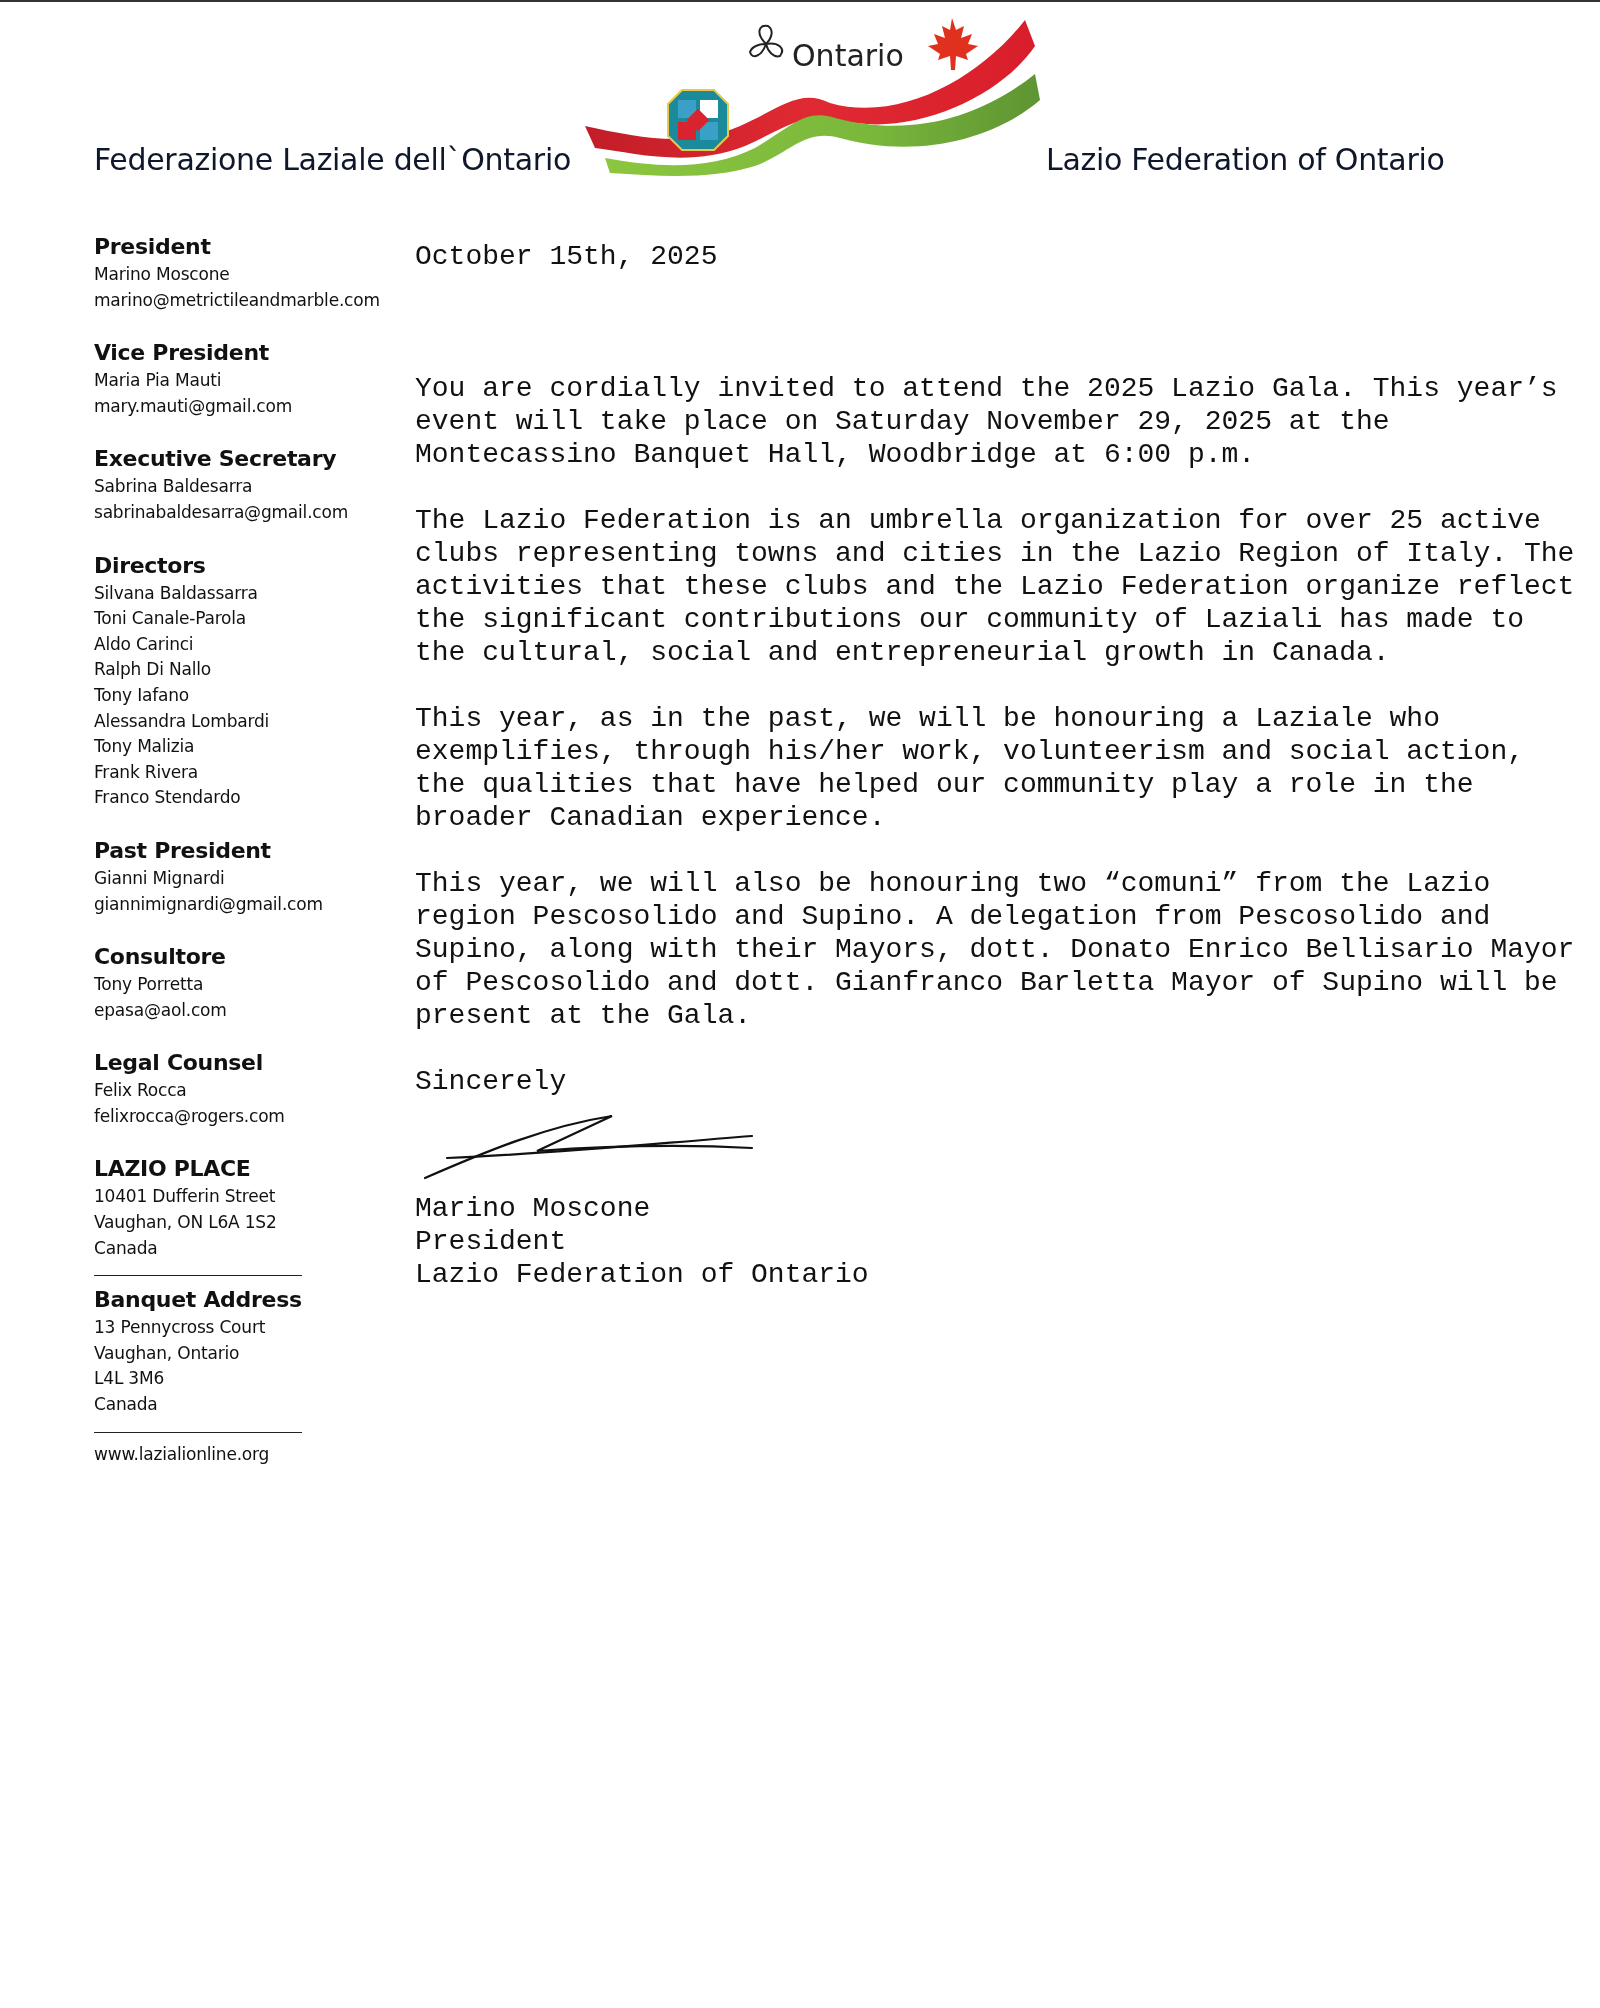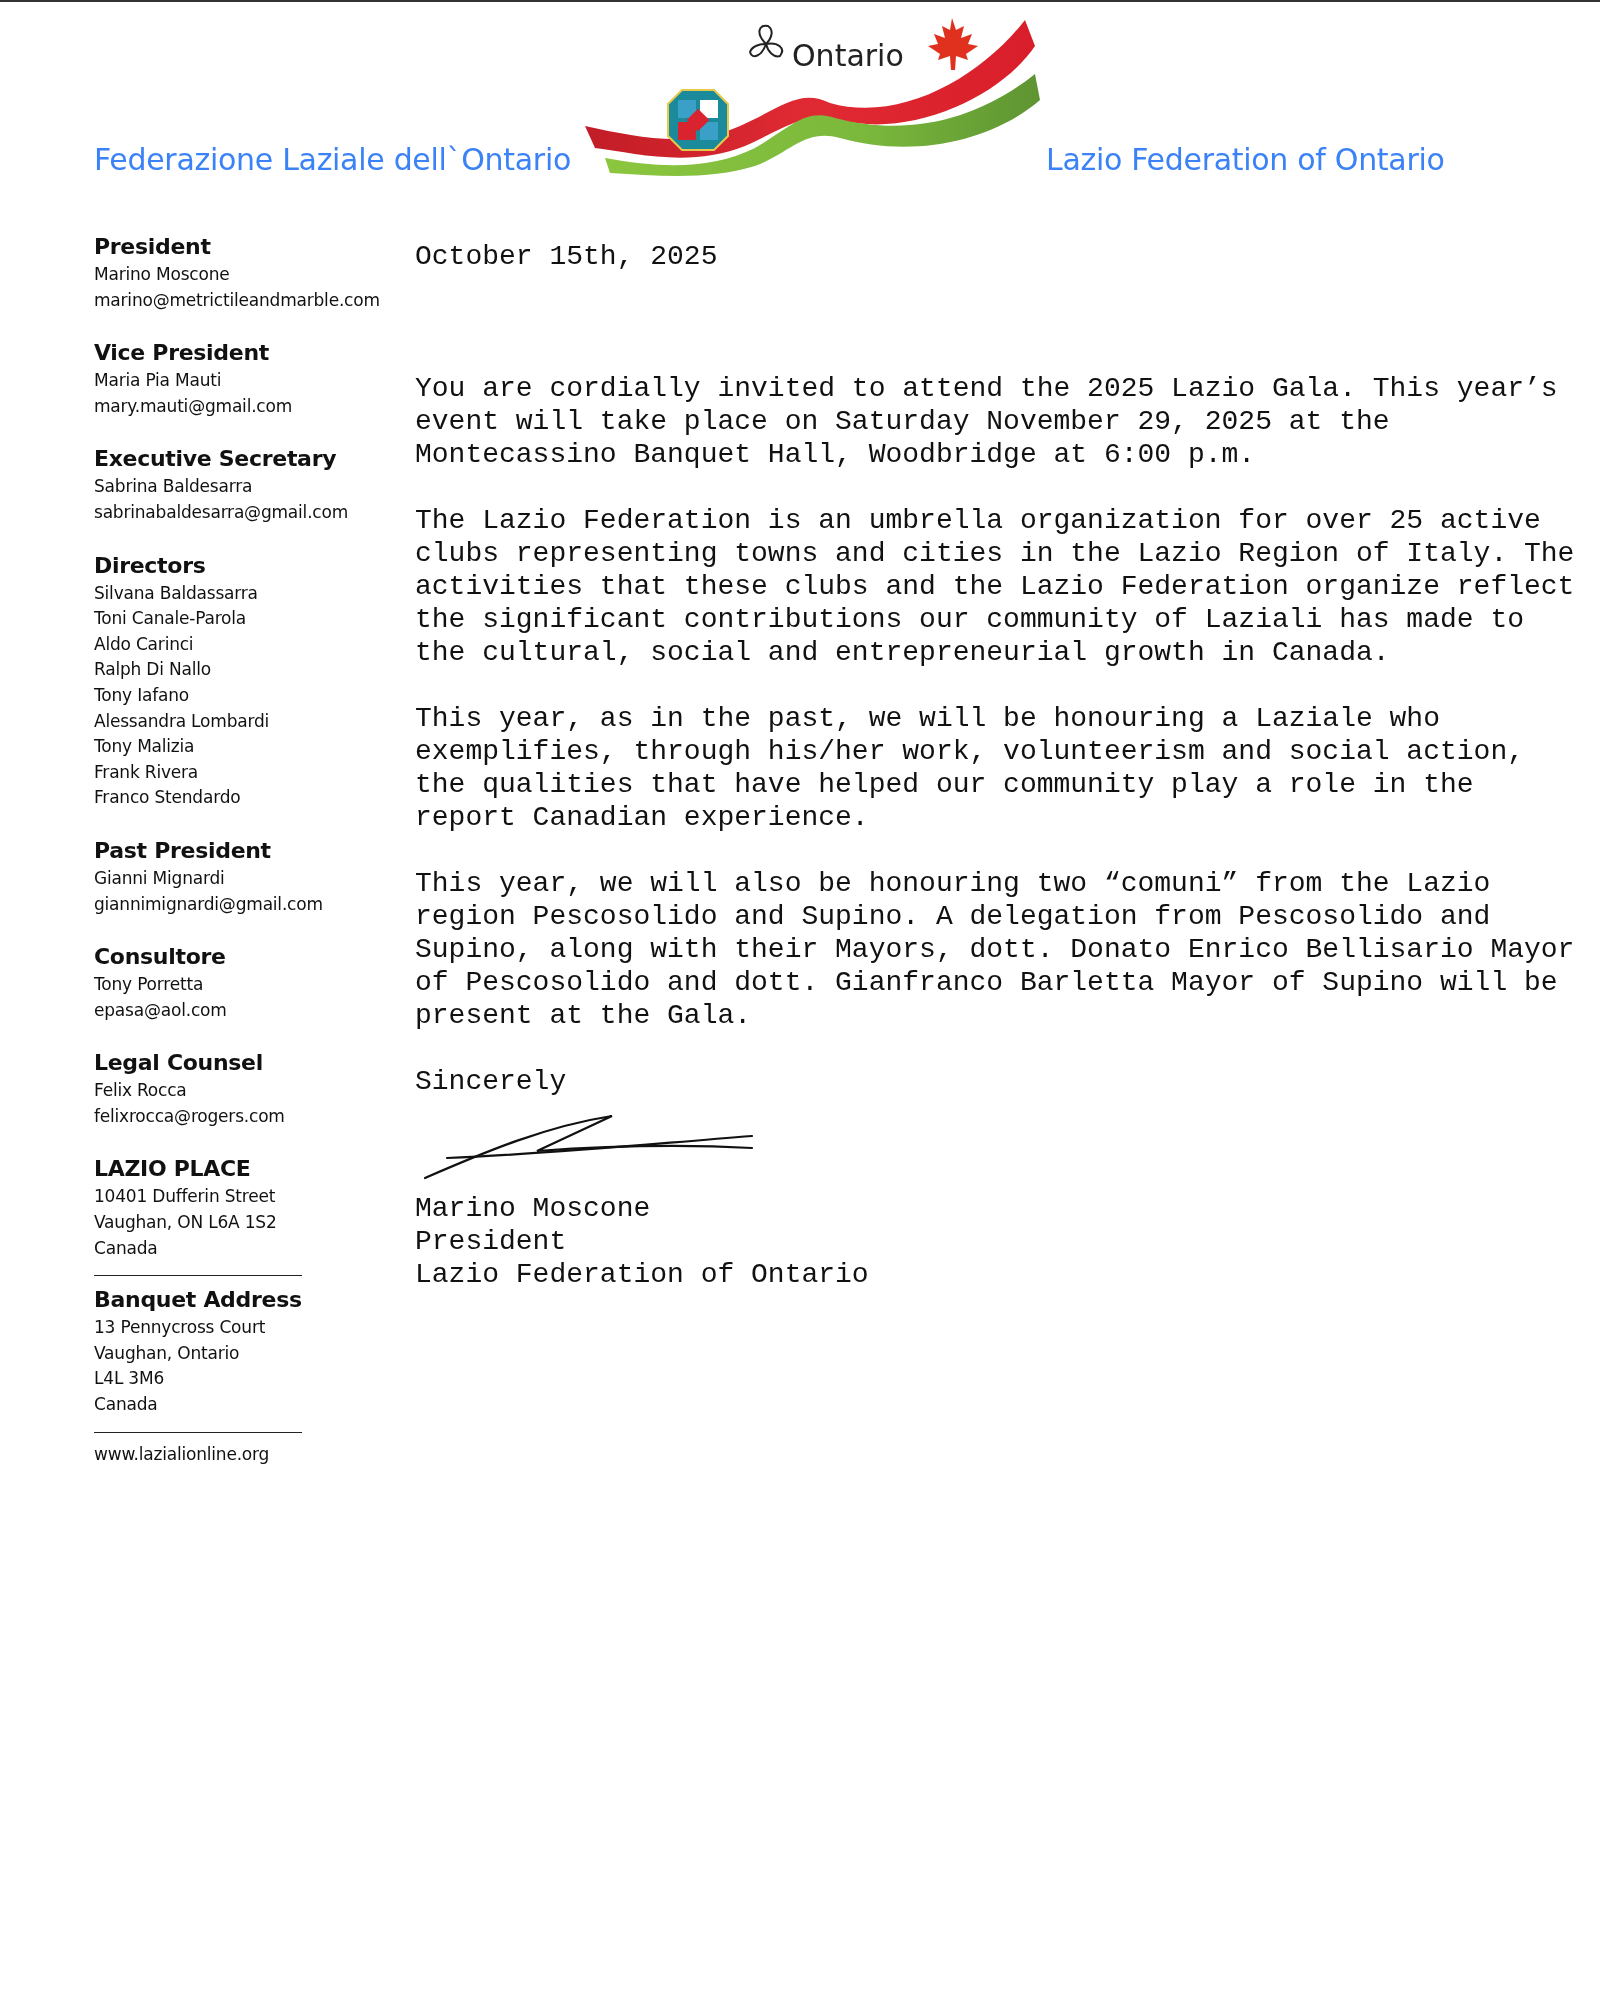--- a/index.html
+++ b/index.html
@@ -1,18 +1,18 @@
 <!DOCTYPE html>
 <html><head>
 <meta charset="utf-8">
 <style>
   html, body { margin: 0; padding: 0; background: #ffffff; }
   body { width: 1600px; height: 2008px; position: relative; overflow: hidden; color: #111; }
   .top-rule { position: absolute; left: 0; top: 0; width: 1600px; height: 2px; background: #333; }
-  .hdr-title { position: absolute; font-family: "DejaVu Sans", sans-serif; font-size: 30px; color: #3b82f6; letter-spacing: -0.3px; white-space: nowrap; }
+  .hdr-title { position: absolute; font-family: "DejaVu Sans", sans-serif; font-size: 30px; color: #0f172a; letter-spacing: -0.3px; white-space: nowrap; }
   #hdr-left { left: 94px; top: 142px; }
   #hdr-right { left: 1046px; top: 142px; }
   .logo { position: absolute; left: 580px; top: 8px; width: 465px; height: 170px; }
   .sidebar { position: absolute; left: 94px; top: 232px; width: 320px; font-family: "DejaVu Sans", sans-serif; }
   .sb-section { margin-bottom: 25px; }
   .sb-heading { font-size: 22px; font-weight: bold; line-height: 30px; color: #111; letter-spacing: -0.3px; }
   .sb-line { font-size: 17px; line-height: 25.6px; color: #111; letter-spacing: -0.2px; white-space: nowrap; }
   .sb-rule { width: 208px; height: 1px; background: #222; margin: 0 0 9px 0; }
   .sb-section.tight { margin-bottom: 14px; }
   .body-col { position: absolute; left: 415px; top: 240px; width: 1160px; font-family: Liberation Mono, monospace; font-size: 28px; line-height: 33px; color: #111; }
@@ -126,21 +126,21 @@
     <div class="sb-line">Canada</div>
   </div>
   <div class="sb-rule"></div>
   <div class="sb-line">www.lazialionline.org</div>
 </div>
 
 <div class="body-col">
   <div class="date">October 15th, 2025</div>
   <p class="para">You are cordially invited to attend the 2025 Lazio Gala.  This year’s event will take place on Saturday November 29, 2025 at the Montecassino Banquet Hall, Woodbridge at 6:00 p.m.</p>
   <p class="para">The Lazio Federation is an umbrella organization for over 25 active clubs representing towns and cities in the Lazio Region of Italy.  The activities that these clubs and the Lazio Federation organize reflect the significant contributions our community of Laziali has made to the cultural, social and entrepreneurial growth in Canada.</p>
-  <p class="para">This year, as in the past, we will be honouring a Laziale who exemplifies, through his/her work, volunteerism and social action, the qualities that have helped our community play a role in the report Canadian experience.</p>
+  <p class="para">This year, as in the past, we will be honouring a Laziale who exemplifies, through his/her work, volunteerism and social action, the qualities that have helped our community play a role in the broader Canadian experience.</p>
   <p class="para">This year, we will also be honouring two “comuni” from the Lazio region Pescosolido and Supino. A delegation from Pescosolido and Supino, along with their Mayors, dott. Donato Enrico Bellisario Mayor of Pescosolido and dott. Gianfranco Barletta Mayor of Supino will be present at the Gala.</p>
   <div>Sincerely</div>
   <svg class="signature" viewBox="0 0 360 80" xmlns="http://www.w3.org/2000/svg">
     <path d="M18 72 C 80 45, 140 20, 205 10 L 130 45 C 200 40, 270 38, 345 42" fill="none" stroke="#111" stroke-width="2.2" stroke-linecap="round"></path>
     <path d="M40 52 C 140 48, 220 40, 345 30" fill="none" stroke="#111" stroke-width="2.2" stroke-linecap="round"></path>
   </svg>
   <span class="sig-line">Marino Moscone</span>
   <span class="sig-line">President</span>
   <span class="sig-line">Lazio Federation of Ontario</span>
 </div>

